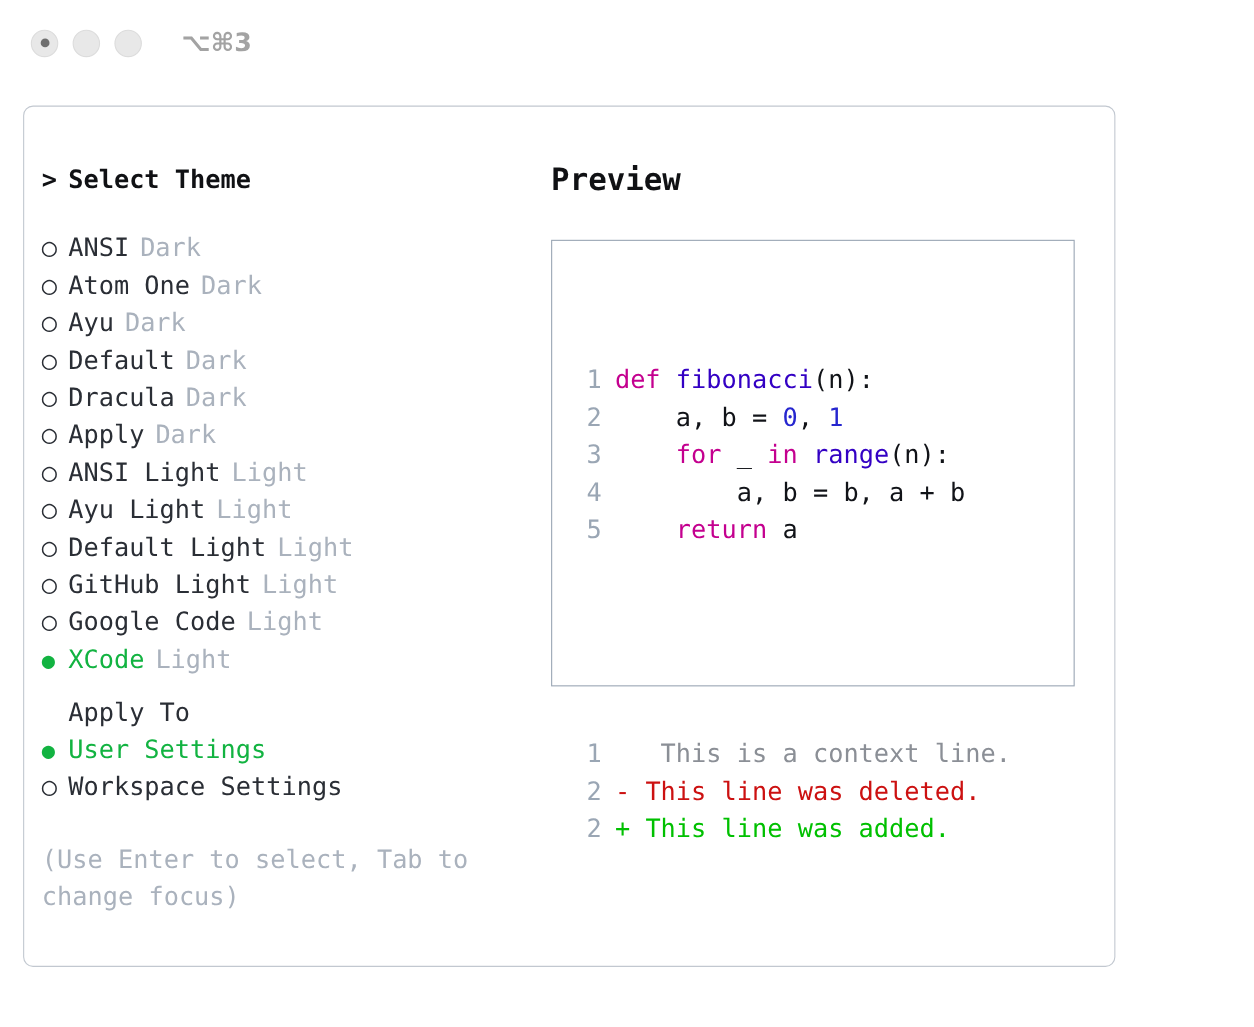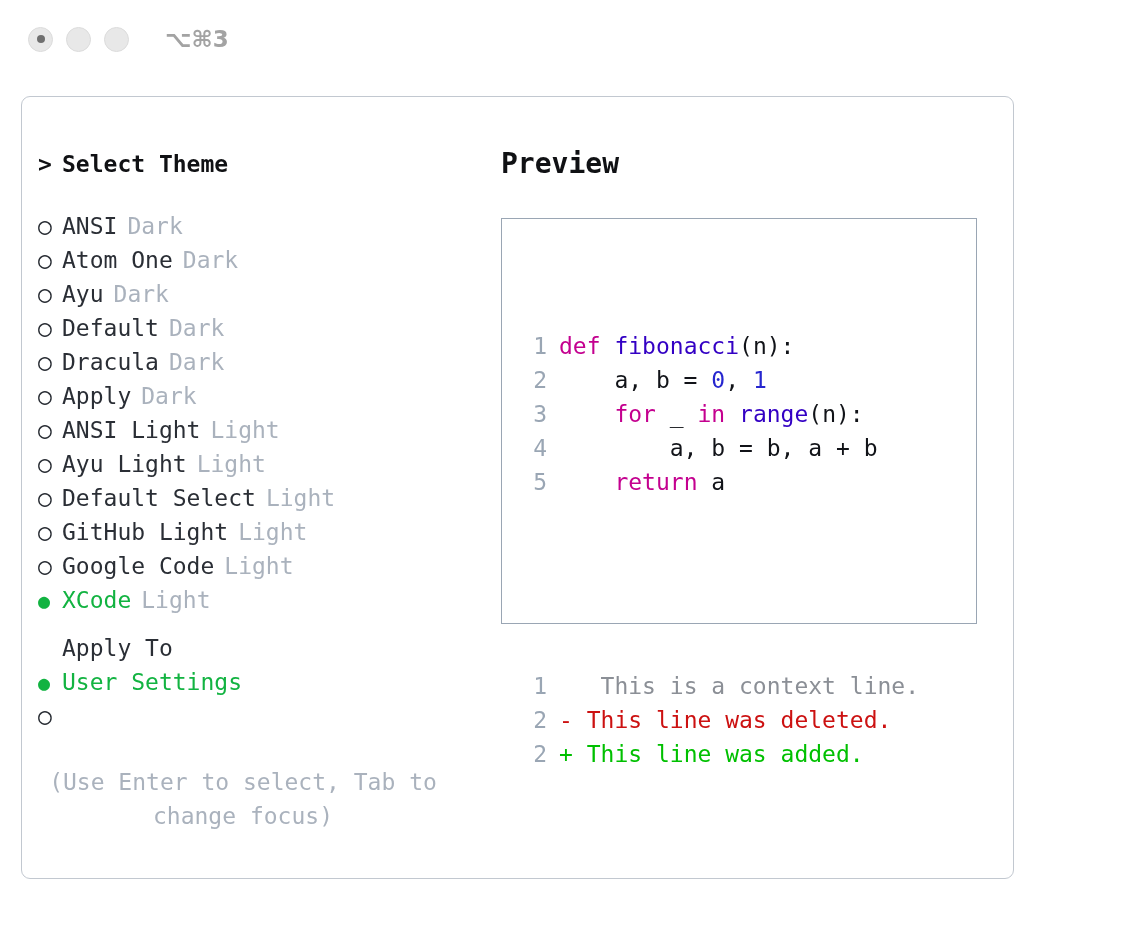--- a/index.html
+++ b/index.html
@@ -118,21 +118,20 @@
 
   .section-gap { height: 42px; }
 
   .hint {
     margin-top: 32px;
     color: #aab2bd;
     font-size: 23px;
     line-height: 34px;
     width: 410px;
     white-space: pre-wrap;
-    text-align: center;
   }
 
   
   .right-col {
     position: absolute;
     left: 479px;
     top: 50px;
     width: 490px;
   }
   .preview-title {
@@ -205,36 +204,36 @@
 
       <div id="theme-items">
           <div class="row"><span class="bullet hollow">○</span><span class="label">ANSI</span><span class="tag">Dark</span></div>
           <div class="row"><span class="bullet hollow">○</span><span class="label">Atom One</span><span class="tag">Dark</span></div>
           <div class="row"><span class="bullet hollow">○</span><span class="label">Ayu</span><span class="tag">Dark</span></div>
           <div class="row"><span class="bullet hollow">○</span><span class="label">Default</span><span class="tag">Dark</span></div>
           <div class="row"><span class="bullet hollow">○</span><span class="label">Dracula</span><span class="tag">Dark</span></div>
           <div class="row"><span class="bullet hollow">○</span><span class="label">Apply</span><span class="tag">Dark</span></div>
           <div class="row"><span class="bullet hollow">○</span><span class="label">ANSI Light</span><span class="tag">Light</span></div>
           <div class="row"><span class="bullet hollow">○</span><span class="label">Ayu Light</span><span class="tag">Light</span></div>
-          <div class="row"><span class="bullet hollow">○</span><span class="label">Default Select</span><span class="tag">Light</span></div>
+          <div class="row"><span class="bullet hollow">○</span><span class="label">Default Light</span><span class="tag">Light</span></div>
           <div class="row"><span class="bullet hollow">○</span><span class="label">GitHub Light</span><span class="tag">Light</span></div>
           <div class="row"><span class="bullet hollow">○</span><span class="label">Google Code</span><span class="tag">Light</span></div>
           <div class="row"><span class="bullet filled">●</span><span class="label sel">XCode</span><span class="tag">Light</span></div>
         </div>
 
       <div class="section-gap"></div>
 
       <div class="row">
         <span class="bullet blank">o</span>
         <span class="label">Apply To</span>
       </div>
 
       <div id="apply-items">
           <div class="row"><span class="bullet filled">●</span><span class="label sel">User Settings</span></div>
-          <div class="row"><span class="bullet hollow">○</span></div>
+          <div class="row"><span class="bullet hollow">○</span><span class="label">Workspace Settings</span></div>
         </div>
 
       <div class="hint">(Use Enter to select, Tab to change focus)</div>
     </div>
 
     <div class="right-col">
       <div class="preview-title">Preview</div>
 
       <div class="preview-box">
         <div class="code">

